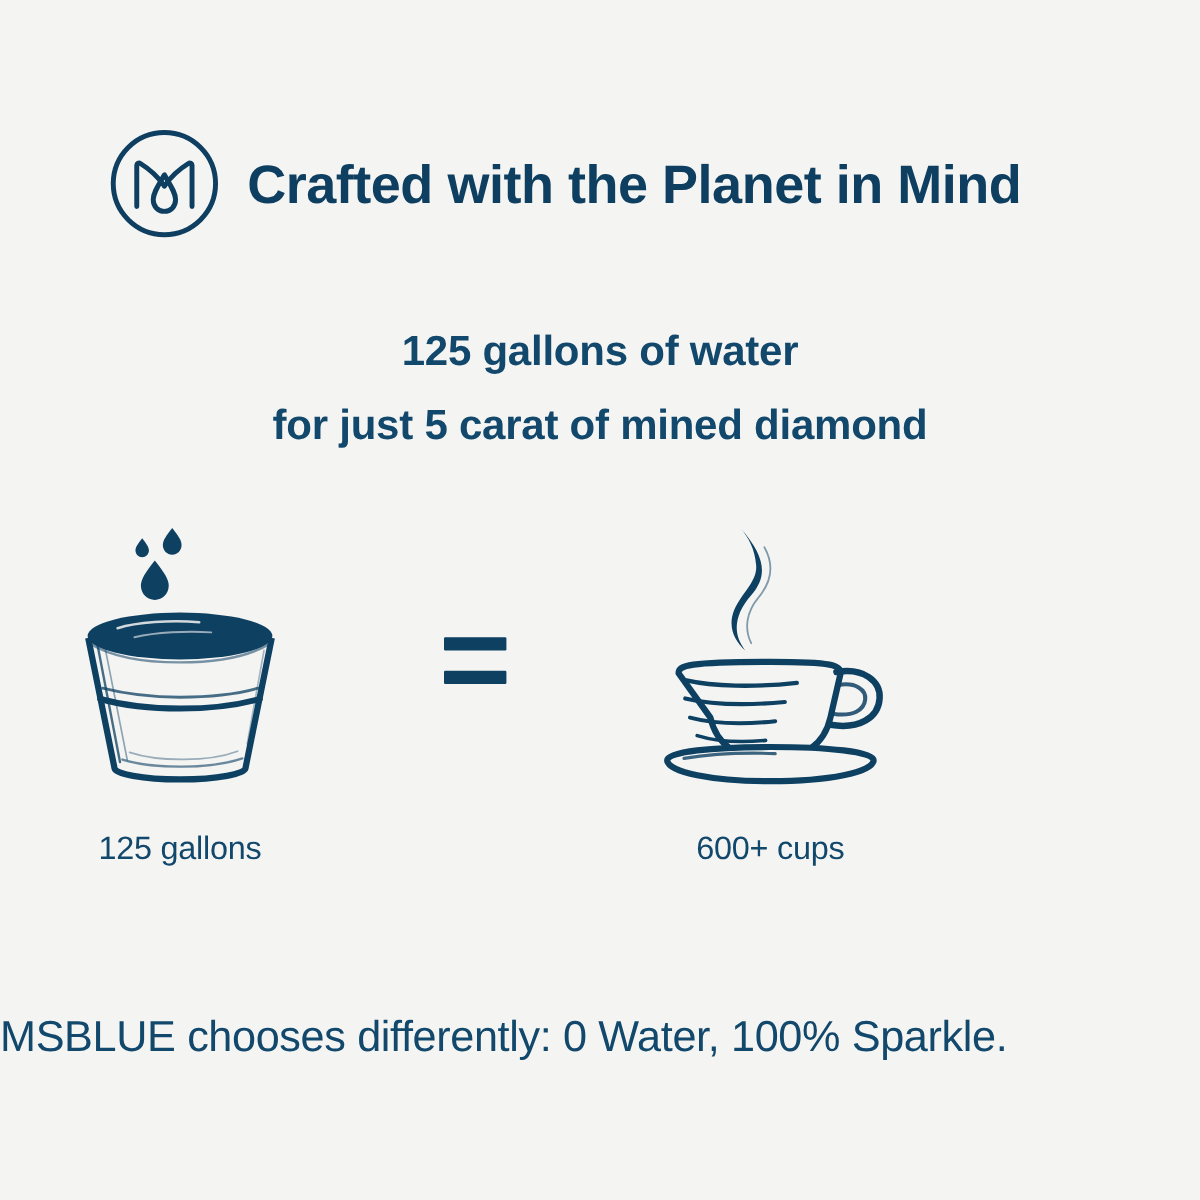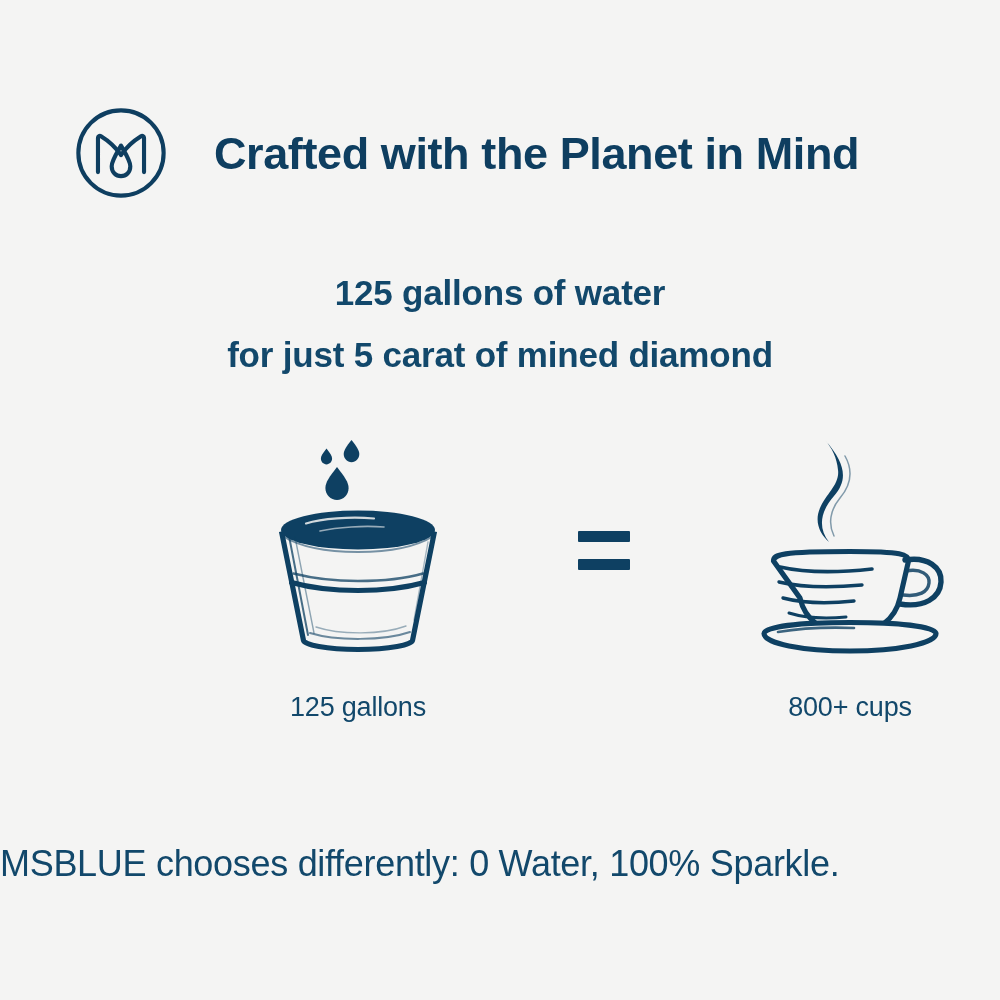--- a/index.html
+++ b/index.html
@@ -18,25 +18,25 @@
     position: relative;
     width: 1000px;
     height: 1000px;
     background: #f4f4f3;
     box-sizing: border-box;
   }
 
   
   .header {
     position: absolute;
-    left: 72px;
+    left: 88px;
     top: 104px;
     display: flex;
     align-items: center;
-    gap: 44px;
+    gap: 20px;
   }
   .brand-mark {
     width: 98px;
     height: 98px;
     flex: 0 0 98px;
     display: block;
   }
   .headline {
     font-size: 45px;
     font-weight: bold;
@@ -64,21 +64,21 @@
   }
 
   
   .compare {
     position: absolute;
     left: 0;
     top: 430px;
     width: 1000px;
     display: flex;
     align-items: flex-start;
-    justify-content: flex-end;
+    justify-content: flex-start;
     gap: 36px;
   }
   .compare-col {
     width: 300px;
     display: flex;
     flex-direction: column;
     align-items: center;
   }
   .art {
     height: 240px;
@@ -215,20 +215,20 @@
           <path d="M39 183 C55 188 74 189 96 187" fill="none" stroke="#0e4062" stroke-width="3.0" stroke-linecap="round"></path>
 
           <path d="M155 130 C178 126 192 138 191 152 C190 168 174 178 150 174" fill="none" stroke="#0e4062" stroke-width="5.4" stroke-linecap="round"></path>
           <path d="M156 141 C171 138 180 145 179 153 C178 162 169 167 153 165" fill="none" stroke="#0e4062" stroke-width="3.4" stroke-linecap="round" opacity="0.85"></path>
 
           <path d="M14 203.5 C14 196.5 52 192.5 100 192.5 C148 192.5 186 196.5 186 203.5
                    C186 213.5 148 221 100 221 C52 221 14 213.5 14 203.5 Z" fill="#f4f4f3" stroke="#0e4062" stroke-width="5.2" stroke-linejoin="round"></path>
           <path d="M28 202 C52 198 78 197 104 198" fill="none" stroke="#0e4062" stroke-width="2.6" stroke-linecap="round" opacity="0.8"></path>
         </svg>
       </div>
-      <div class="caption">800+ cups</div>
+      <div class="caption">600+ cups</div>
     </div>
 
   </div>
 
   <div class="tagline">MSBLUE chooses differently: 0 Water, 100% Sparkle.</div>
 
 </div>
 
 </body></html>

